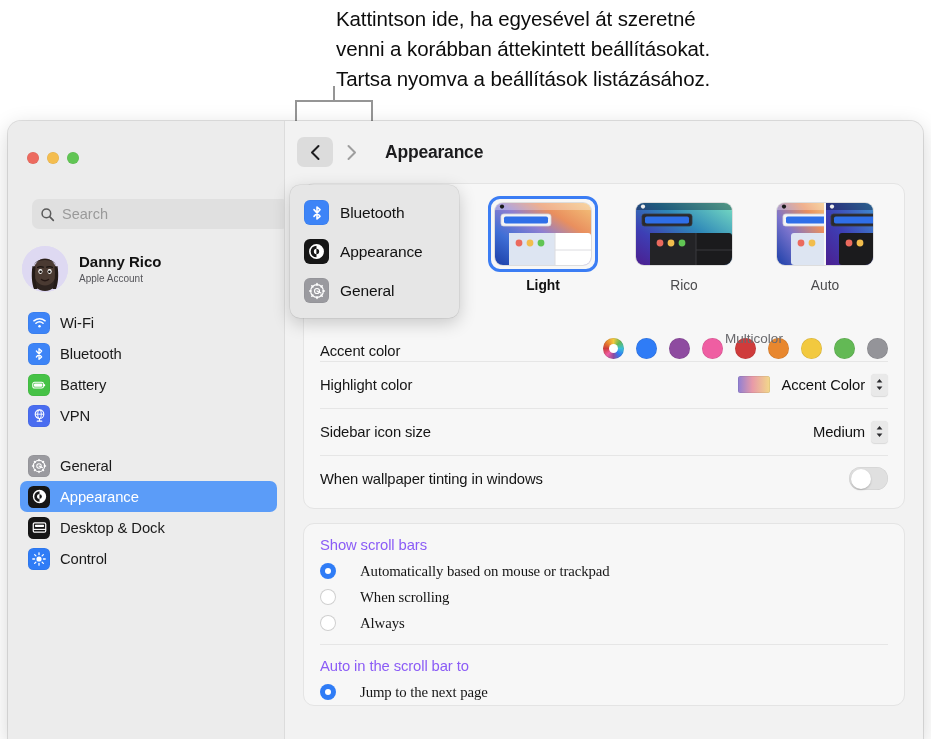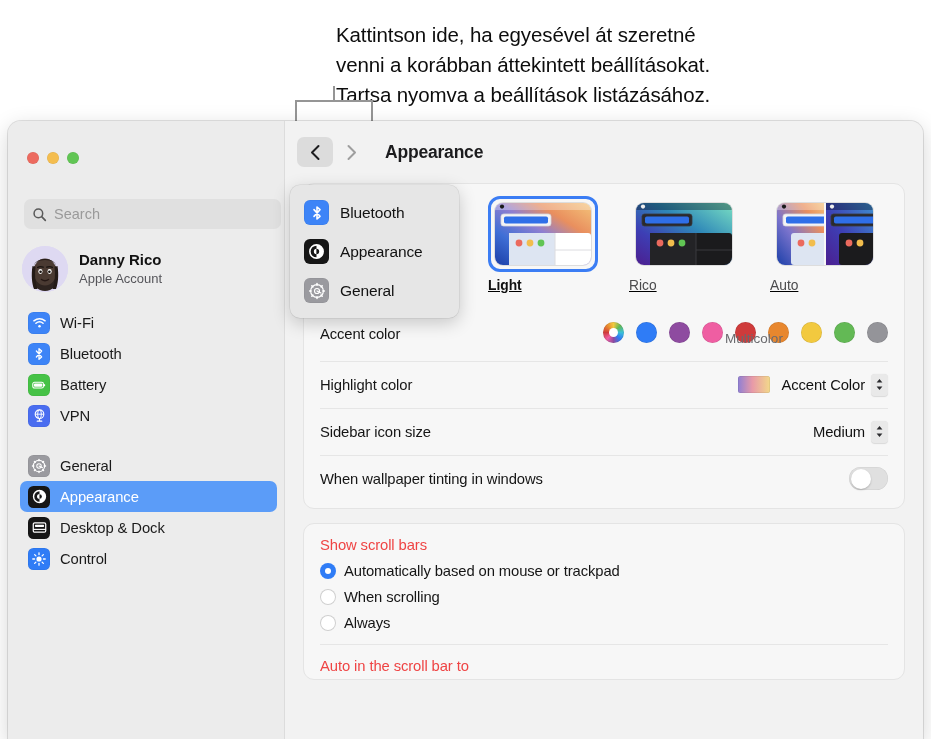--- a/index.html
+++ b/index.html
@@ -8,21 +8,21 @@
     background:#ffffff;
     font-family:"Liberation Sans","DejaVu Sans",sans-serif;
     -webkit-font-smoothing:antialiased;
     overflow:hidden;
     position:relative;
   }
 
   
   .callout-text{
     position:absolute;
-    left:336px; top:20px; width:560px;
+    left:336px; top:4px; width:560px;
     font-size:20.5px; line-height:30px;
     color:#0d0d0d;
     letter-spacing:-0.1px;
   }
   .callout-text div{white-space:nowrap;}
 
   .bracket{
     position:absolute;
     left:295px; top:100px;
     width:78px; height:22px;
@@ -59,21 +59,21 @@
   .traffic{
     position:absolute; left:19px; top:31px;
     display:flex; gap:8px;
   }
   .dot{width:12px;height:12px;border-radius:50%;}
   .dot.red{background:#ec6a5f;box-shadow:inset 0 0 0 .5px rgba(0,0,0,.08);}
   .dot.yellow{background:#f4bd4f;box-shadow:inset 0 0 0 .5px rgba(0,0,0,.08);}
   .dot.green{background:#61c554;box-shadow:inset 0 0 0 .5px rgba(0,0,0,.08);}
 
   .search-wrap{
-    position:absolute; left:16px; top:78px;
+    position:absolute; left:24px; top:78px;
     width:257px; height:30px;
     background:#e0e0e0;
     border-radius:7px;
     display:flex; align-items:center;
     box-sizing:border-box;
     padding:0 8px;
   }
   .search-icon{width:15px;height:15px;flex:0 0 15px;margin-right:7px;}
   .search-input{
     border:none;background:transparent;outline:none;
@@ -88,21 +88,21 @@
     width:250px; height:52px;
     border-radius:8px;
   }
   .avatar{
     width:46px;height:46px;border-radius:50%;
     background:#ded9f2;
     position:relative;overflow:hidden;flex:0 0 46px;
   }
   .account-text{display:flex;flex-direction:column;line-height:1.2;justify-content:flex-end;}
   .account-name{font-size:15px;font-weight:bold;color:#121212;}
-  .account-sub{font-size:13px;color:#55555a;margin-top:2px;}
+  .account-sub{font-size:10px;color:#55555a;margin-top:2px;}
 
   .nav{position:absolute;left:12px;top:186px;width:257px;}
   .nav-group{margin-bottom:0;}
   .nav-gap{height:19px;}
   .nav-item{
     display:flex;align-items:center;gap:10px;
     height:31px;border-radius:7px;
     padding:0 8px;box-sizing:border-box;
     cursor:default;
   }
@@ -168,40 +168,40 @@
   
   .appearance-row{
     display:flex;align-items:flex-start;
     padding:12px 16px 6px 16px;
     position:relative;
   }
   .themes{
     display:flex;gap:31px;
     margin-left:auto;margin-right:8px;
   }
-  .theme{display:flex;flex-direction:column;text-decoration:underline;}
+  .theme{display:flex;flex-direction:column;align-items:center;}
   .thumb{
     width:96px;height:62px;border-radius:8px;
     overflow:hidden;position:relative;
     box-shadow:0 0 0 1px rgba(0,0,0,.10);
   }
   .thumb-outer{
     padding:4px;border-radius:12px;
     border:3px solid transparent;
     box-sizing:border-box;
   }
   .thumb-outer.sel{border-color:#3b7df4;}
   .theme-label{
     font-size:13.8px;color:#4b4b4d;margin-top:6px;
   }
   .theme-label.sel{color:#111;font-weight:bold;}
 
   
   .accent-row{
-    display:flex;align-items:center;
+    display:flex;align-items:flex-end;
     padding:4px 16px 2px 16px;position:relative;min-height:56px;
   }
   .swatches{display:flex;gap:12px;margin-left:auto;align-items:center;padding-top:2px;}
   .swatch{
     width:21px;height:21px;border-radius:50%;
     box-shadow:inset 0 0 0 .5px rgba(0,0,0,.13);
   }
   .multicolor-caption{
     position:absolute;left:0;right:0;top:32px;
     text-align:center;font-size:13.5px;color:#6a6a6e;
@@ -233,26 +233,26 @@
     box-shadow:inset 0 0 0 .5px rgba(0,0,0,.08);
   }
   .knob{
     position:absolute;left:1.5px;top:1.5px;
     width:20px;height:20px;border-radius:50%;
     background:#fff;box-shadow:0 1px 2px rgba(0,0,0,.22);
   }
 
   
   .section-title{
-    font-size:14.8px;color:#ef4444;
+    font-size:14.8px;color:#8b5cf6;
     padding:13px 16px 5px 16px;letter-spacing:-0.1px;
   }
   .radio-row{
-    display:flex;align-items:center;gap:8px;
-    padding:2px 16px;height:26px;box-sizing:border-box;
+    display:flex;align-items:center;gap:24px;
+    padding:2px 16px;height:26px;box-sizing:border-box;font-family:Liberation Serif, serif;
   }
   .radio{
     width:16px;height:16px;border-radius:50%;flex:0 0 16px;
     background:#fff;box-shadow:inset 0 0 0 1px #cfcfcf;
     position:relative;
   }
   .radio.on{background:#2f7cf6;box-shadow:none;}
   .radio.on:after{
     content:"";position:absolute;left:5px;top:5px;
     width:6px;height:6px;border-radius:50%;background:#fff;
@@ -665,20 +665,24 @@
           <span class="radio-label">When scrolling</span>
         </div>
         <div class="radio-row">
           <span class="radio"></span>
           <span class="radio-label">Always</span>
         </div>
 
         <div class="card-sep"></div>
 
         <div class="section-title">Auto in the scroll bar to</div>
+        <div class="radio-row">
+          <span class="radio on"></span>
+          <span class="radio-label">Jump to the next page</span>
+        </div>
       </div>
     </div>
   </div>
 </div>
 
 <div class="menu">
   <div class="menu-item">
     <span class="menu-icon" style="background:#3d84f7">
       <svg width="16" height="16" viewBox="0 0 16 16">
         <path d="M5 4.6 L11 11.3 L8 14 V2 L11 4.7 L5 11.4" stroke="#fff" stroke-width="1.6" fill="none" stroke-linejoin="round" stroke-linecap="round"></path>

